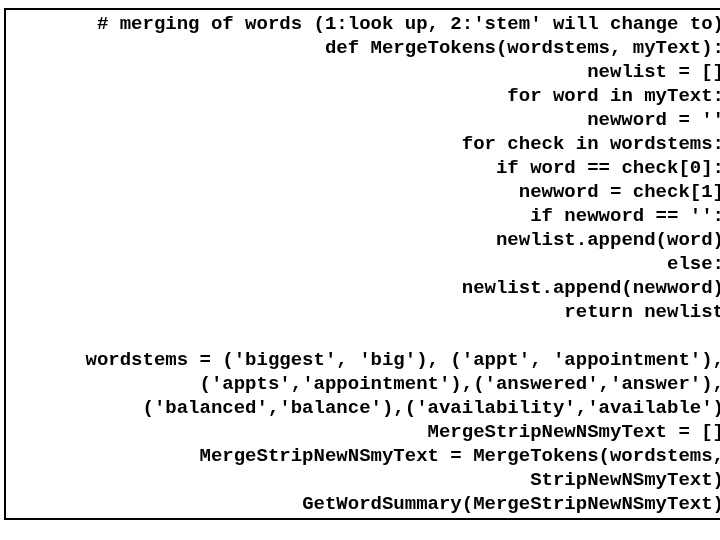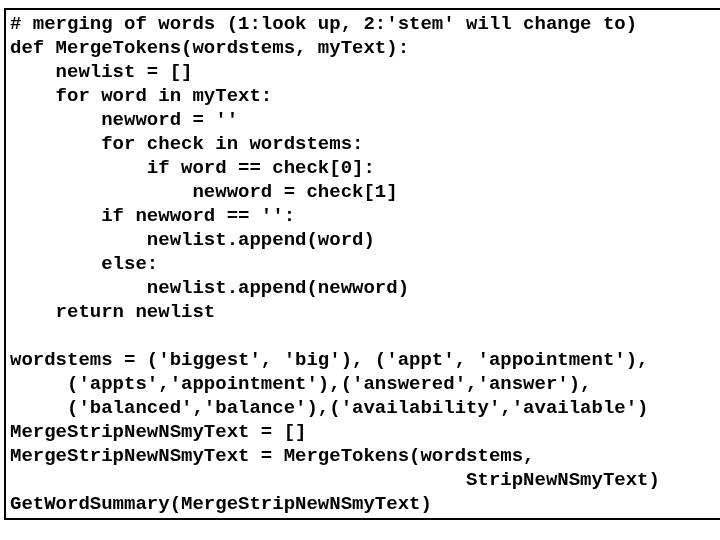--- a/index.html
+++ b/index.html
@@ -7,20 +7,21 @@
     padding: 0;
     background: #ffffff;
   }
   .canvas {
     position: relative;
     width: 720px;
     height: 540px;
     background: #ffffff;
     overflow: hidden;
     font-family: "Liberation Mono", "DejaVu Sans Mono", monospace;
+    text-align: right;
   }
   .code-panel {
     position: absolute;
     left: 4px;
     top: 8px;
     width: 722px;            
     height: 512px;
     border: 2px solid #000000;
     box-sizing: border-box;
     background: #ffffff;

